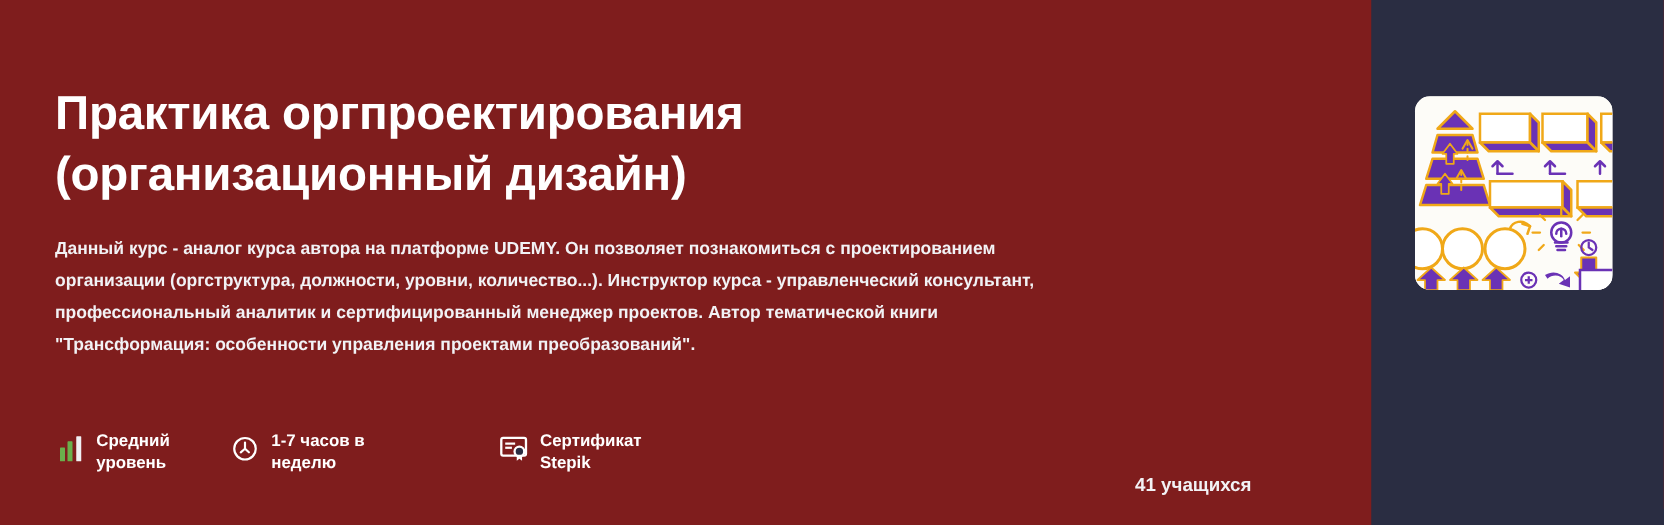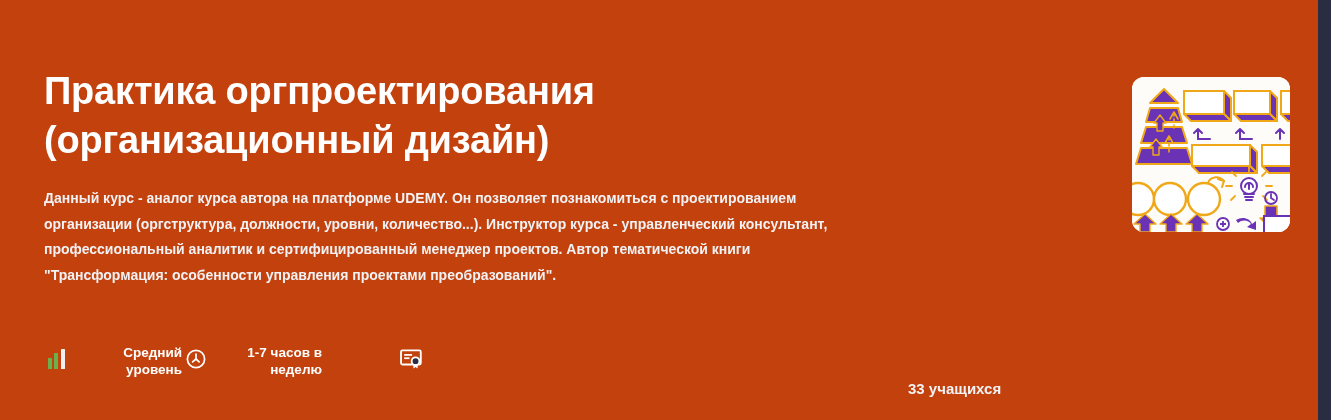--- a/index.html
+++ b/index.html
@@ -12,23 +12,23 @@
 
   body {
     background: #2a2d42;
     font-family: "Liberation Sans", "DejaVu Sans", sans-serif;
     color: #ffffff;
     position: relative;
   }
 
   .course-hero {
     position: relative;
-    width: 1318px;
+    width: 1097px;
     height: 420px;
-    background: #c2410c;
+    background: #7f1d1d;
   }
 
   
   .hero-main {
     position: absolute;
     left: 44px;
     top: 0;
     width: 820px;
     height: 420px;
   }
@@ -84,21 +84,20 @@
     justify-content: center;
     margin-top: 2px;
   }
 
   .meta-label {
     font-size: 13.5px;
     line-height: 17px;
     font-weight: bold;
     color: #ffffff;
     max-width: 105px;
-    text-align: right;
   }
 
   
   .bars {
     display: flex;
     align-items: flex-end;
     gap: 2.5px;
     height: 20px;
   }
   .bars i { display: block; width: 4px; border-radius: 0.5px; }
@@ -169,26 +168,27 @@
       <div class="meta-item certificate">
         <span class="meta-icon">
           <svg viewBox="0 0 26 26" width="24" height="24" aria-hidden="true">
             <rect x="2.2" y="3.6" width="21.4" height="15.4" rx="1.6" fill="none" stroke="#ffffff" stroke-width="2"></rect>
             <rect x="5.6" y="7.6" width="8.6" height="1.9" fill="#ffffff"></rect>
             <rect x="5.6" y="11.2" width="5.8" height="1.9" fill="#ffffff"></rect>
             <circle cx="17.9" cy="15.4" r="4.2" fill="#2a2d42" stroke="#ffffff" stroke-width="2"></circle>
             <path d="M15.6 18.3 L15.6 23.4 L17.9 21.7 L20.2 23.4 L20.2 18.3 Z" fill="#ffffff"></path>
           </svg>
         </span>
+        <span class="meta-label">Сертификат Stepik</span>
       </div>
 
     </div>
   </div>
 
-  <div class="learners-count">33 учащихся</div>
+  <div class="learners-count">41 учащихся</div>
 
   <div class="course-cover">
     <svg viewBox="0 0 158 155" aria-hidden="true">
       <rect x="0" y="0" width="158" height="155" fill="#fdfcf8"></rect>
 
       <g>
         <path d="M18 26 L32 12 L46 26 Z" fill="#6a32b5" stroke="#f0a818" stroke-width="2" stroke-linejoin="round"></path>
         <path d="M14 45 L50 45 L46 31 L18 31 Z" fill="#6a32b5" stroke="#f0a818" stroke-width="2" stroke-linejoin="round"></path>
         <path d="M9 66 L55 66 L50 50 L14 50 Z" fill="#6a32b5" stroke="#f0a818" stroke-width="2" stroke-linejoin="round"></path>
         <path d="M4 87 L60 87 L55 71 L9 71 Z" fill="#6a32b5" stroke="#f0a818" stroke-width="2" stroke-linejoin="round"></path>

